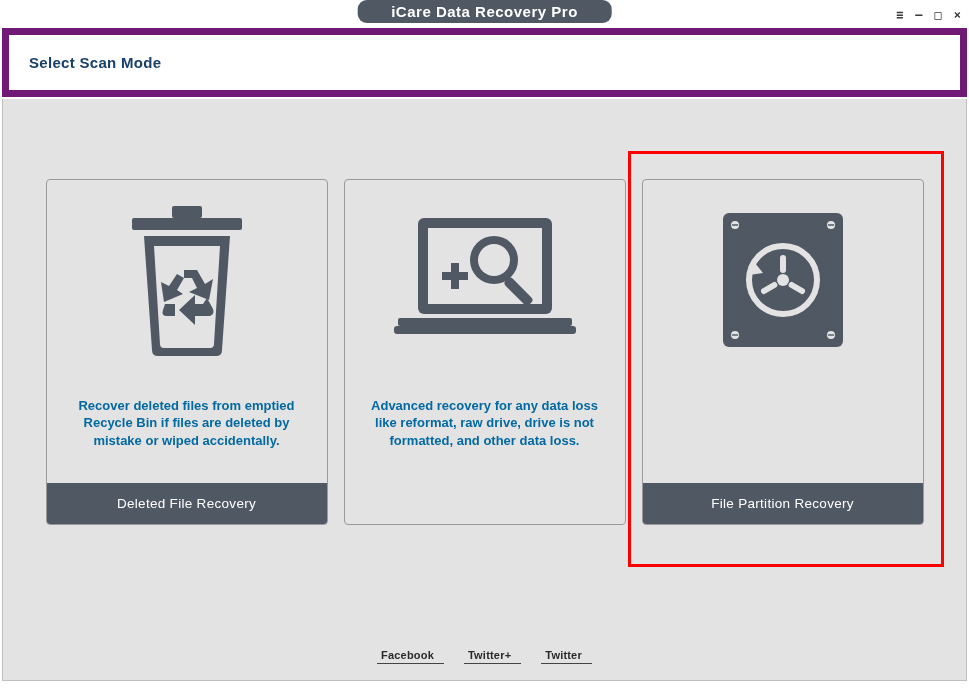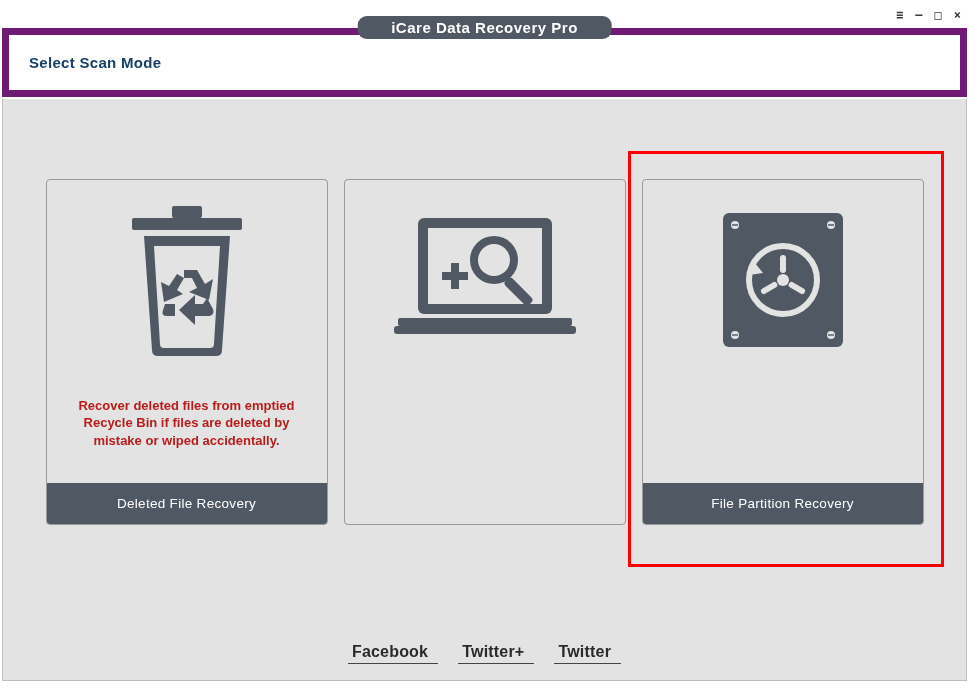--- a/index.html
+++ b/index.html
@@ -14,21 +14,21 @@
   .titlebar {
     width: 100%;
     height: 26px;
     background: #fff;
     position: relative;
   }
   .titlebar-center {
     position: absolute;
     left: 50%;
     transform: translateX(-50%);
-    top: 16px;
+    top: 0;
     background: #505864;
     color: #fff;
     font-size: 15px;
     padding: 3px 34px;
     font-weight: bold;
     letter-spacing: 0.5px;
     border-radius: 9px;
   }
   .window-controls {
     position: absolute;
@@ -88,21 +88,21 @@
     align-items: center;
     justify-content: center;
   }
   .card-desc {
     height: 86px;
     padding: 0 18px;
     display: flex;
     align-items: center;
     justify-content: center;
     text-align: center;
-    color: #b91c1c;
+    color: #0369a1;
     font-weight: bold;
     font-size: 13px;
     line-height: 1.35;
   }
   .card-footer {
     background: #505864;
     color: #fff;
     font-weight: normal;
     font-size: 13.5px;
     text-align: center;
@@ -123,21 +123,21 @@
     position: absolute;
     bottom: 16px;
     left: 0;
     width: 100%;
     display: flex;
     justify-content: center;
     gap: 20px;
   }
   .social-link {
     font-weight: bold;
-    font-size: 16px;
+    font-size: 11px;
     color: #2a2a2a;
     text-decoration: none;
     border-bottom: 1.5px solid #444;
     padding: 0 10px 2px 4px;
     cursor: pointer;
     letter-spacing: 0.2px;
   }
   
   .ic { fill: #505864; }
   .ic-light { fill: #e3e3e3; }
@@ -197,20 +197,21 @@
             <rect class="ic" x="4" y="116" width="182" height="8" rx="3"></rect>
 
             <rect class="ic" x="52" y="62" width="26" height="8"></rect>
             <rect class="ic" x="61" y="53" width="8" height="26"></rect>
 
             <circle class="ic" cx="104" cy="50" r="24"></circle>
             <circle class="ic-light" cx="104" cy="50" r="16"></circle>
             <rect class="ic" x="120" y="66" width="34" height="10" rx="4" transform="rotate(45 120 66)"></rect>
           </svg>
         </div>
+        <div class="card-desc">Advanced recovery for any data loss like reformat, raw drive, drive is not formatted, and other data loss.</div>
       </div>
     </div>
 
     <div class="card-wrap">
       <div class="highlight-box"></div>
       <div class="card">
         <div class="card-iconzone">
           <svg width="140" height="150" viewBox="0 0 140 150">
 
             <rect class="ic" x="10" y="8" width="120" height="134" rx="6"></rect>

